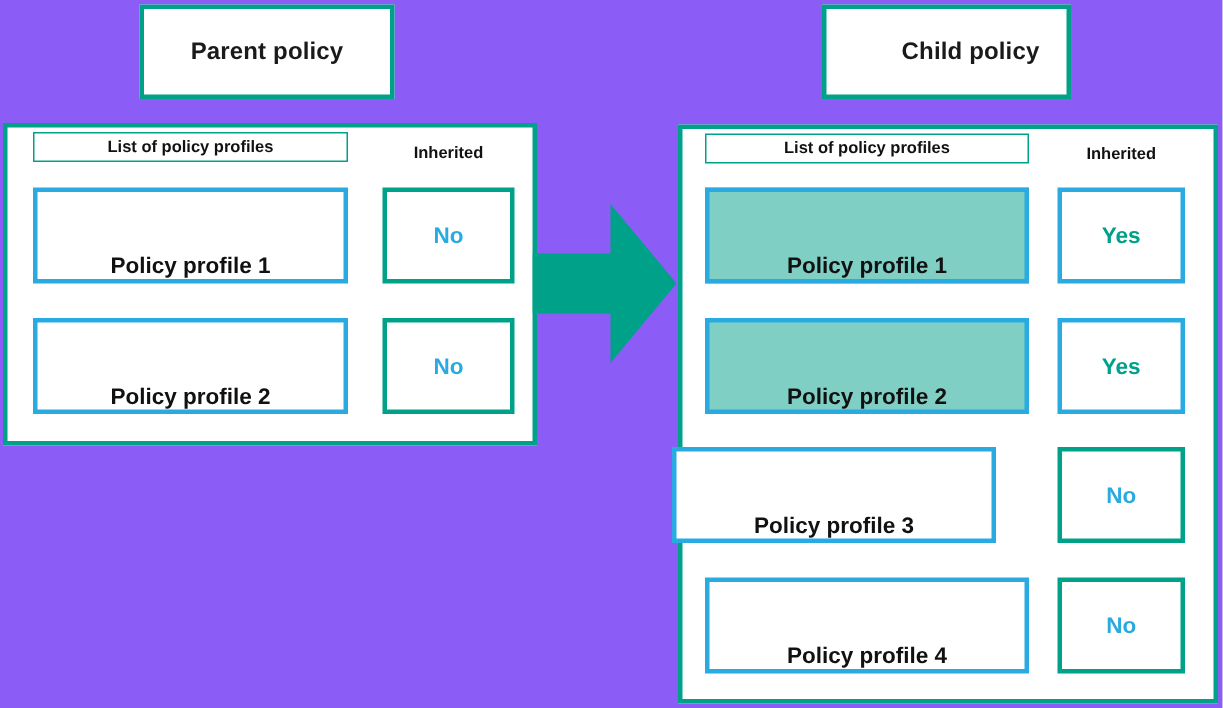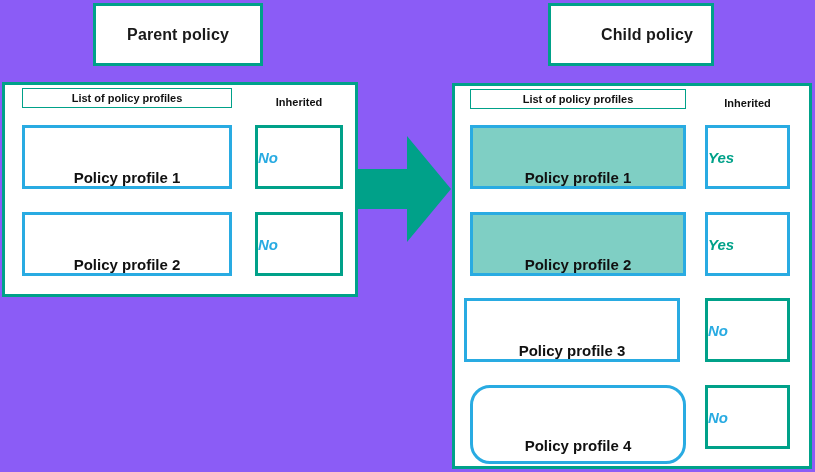--- a/index.html
+++ b/index.html
@@ -94,21 +94,21 @@
     white-space: nowrap;
     margin-top: 41px;
   }
 
   .inherited-box {
     position: absolute;
     box-sizing: border-box;
     background: #ffffff;
     display: flex;
     align-items: center;
-    font-style: italic;
+    justify-content: center;
   }
   
   .inherited-box.val-no {
     border: 3px solid #00A189;
   }
   .inherited-box.val-no .inherited-text {
     color: #29ABE2;
   }
   
   .inherited-box.val-yes {
@@ -188,27 +188,27 @@
     <span class="inherited-text">Yes</span>
   </div>
 
   <div class="profile-box highlighted" style="left:470px; top:212px; width:216px; height:64px;">
     <span class="profile-text">Policy profile 2</span>
   </div>
   <div class="inherited-box val-yes" style="left:705px; top:212px; width:85px; height:64px;">
     <span class="inherited-text">Yes</span>
   </div>
 
-  <div class="profile-box" style="left:464px; top:298px; width:216px; height:64px;">
+  <div class="profile-box" style="left:448px; top:298px; width:216px; height:64px;">
     <span class="profile-text">Policy profile 3</span>
   </div>
   <div class="inherited-box val-no" style="left:705px; top:298px; width:85px; height:64px;">
     <span class="inherited-text">No</span>
   </div>
 
-  <div class="profile-box" style="left:470px; top:385px; width:216px; height:79px;border-radius:20px;">
+  <div class="profile-box" style="left:470px; top:385px; width:216px; height:64px;">
     <span class="profile-text">Policy profile 4</span>
   </div>
   <div class="inherited-box val-no" style="left:705px; top:385px; width:85px; height:64px;">
     <span class="inherited-text">No</span>
   </div>
 
 </div>
 
 </body></html>

